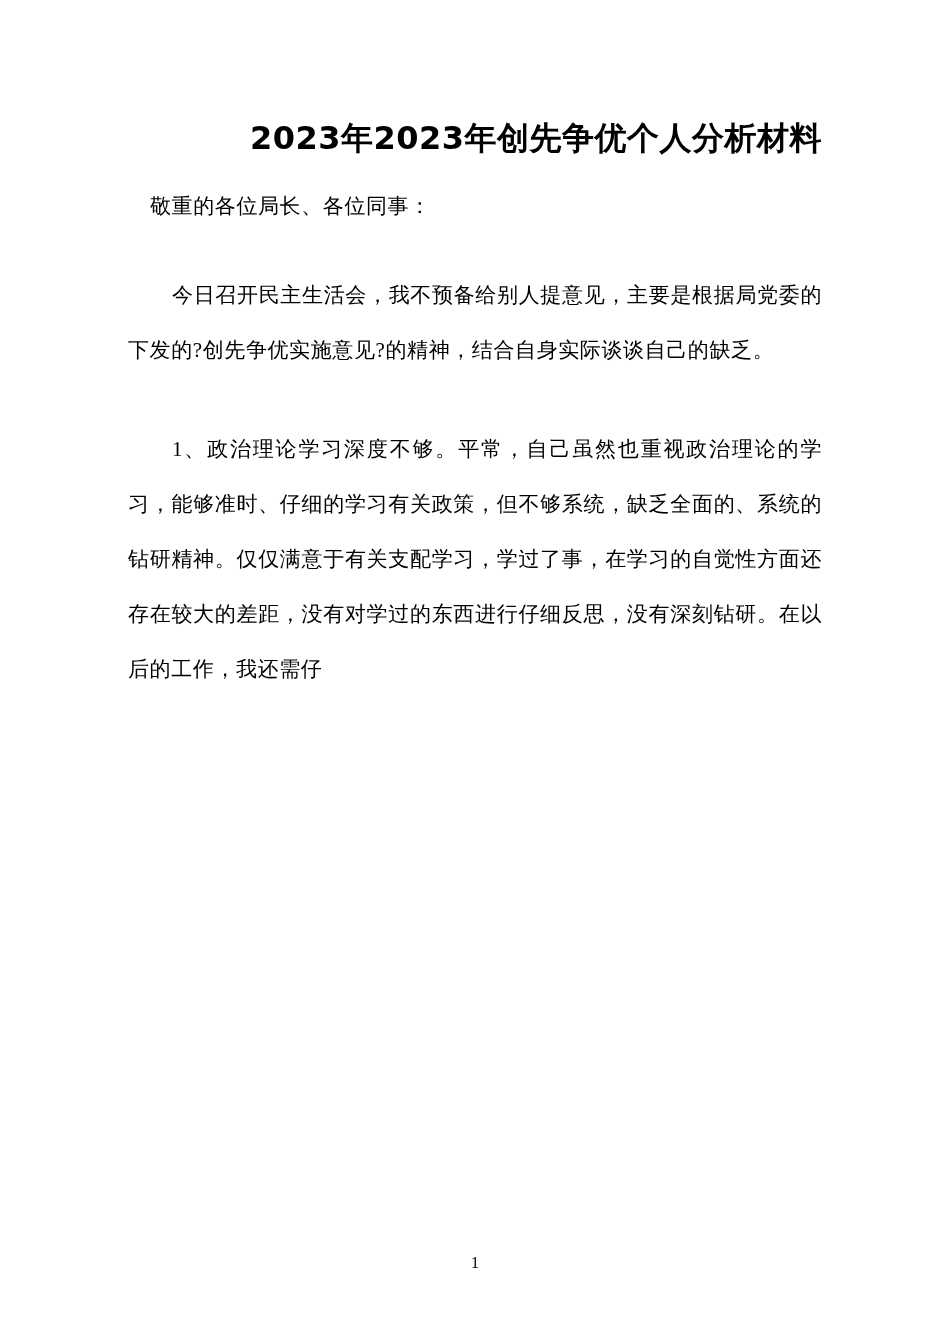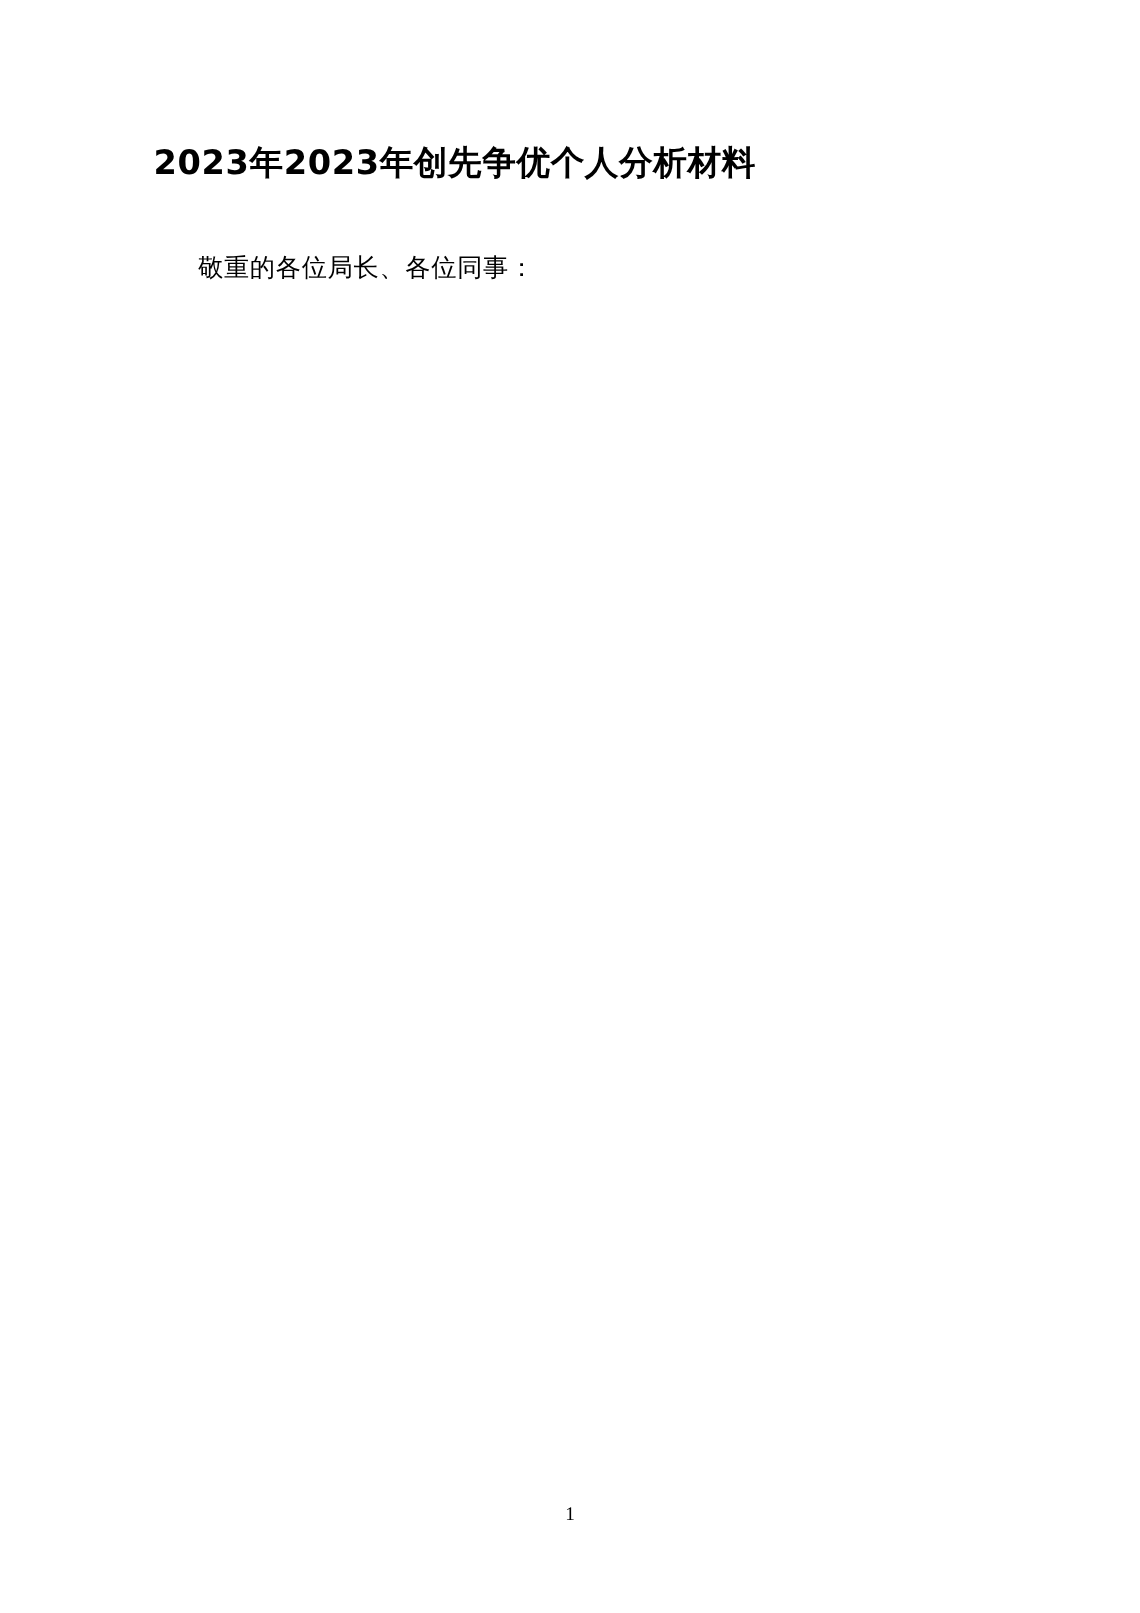--- a/index.html
+++ b/index.html
@@ -17,33 +17,33 @@
   }
   .page {
     width: 950px;
     height: 1344px;
     box-sizing: border-box;
     padding: 118px 128px 0 128px;
     position: relative;
   }
   .doc-title {
     font-family: "DejaVu Sans", "Liberation Sans", sans-serif;
-    font-size: 28px;
+    font-size: 32px;
     font-weight: bold;
-    text-align: left;
+    text-align: right;
     letter-spacing: 0.5px;
-    margin: 0 0 42px 0;
+    margin: 0 0 19px 0;
     line-height: 1.3;
   }
   .para {
     font-size: 21px;
     line-height: 2.62;
     text-align: justify;
     text-justify: inter-ideograph;
-    margin: 15px;
+    margin: 0;
     letter-spacing: 0.6px;
   }
   .indent-1 {
     text-indent: 22px;
   }
   .indent-2 {
     text-indent: 44px;
   }
   .gap-small {
     height: 22px;
@@ -66,22 +66,24 @@
 <body>
 
 <div class="page">
 
   <h1 class="doc-title">2023年2023年创先争优个人分析材料</h1>
 
   <p class="para indent-1">敬重的各位局长、各位同事：</p>
 
   <div class="gap-med"></div>
 
+  <p class="para indent-2">今日召开民主生活会，我不预备给别人提意见，主要是根据局党委的下发的?创先争优实施意见?的精神，结合自身实际谈谈自己的缺乏。</p>
 
   <div class="gap-small"></div>
 
 
   <div class="gap-small"></div>
 
+  <p class="para indent-2">1、政治理论学习深度不够。平常，自己虽然也重视政治理论的学习，能够准时、仔细的学习有关政策，但不够系统，缺乏全面的、系统的钻研精神。仅仅满意于有关支配学习，学过了事，在学习的自觉性方面还存在较大的差距，没有对学过的东西进行仔细反思，没有深刻钻研。在以后的工作，我还需仔</p>
 
   <div class="page-number">1</div>
 
 </div>
 
 </body></html>

